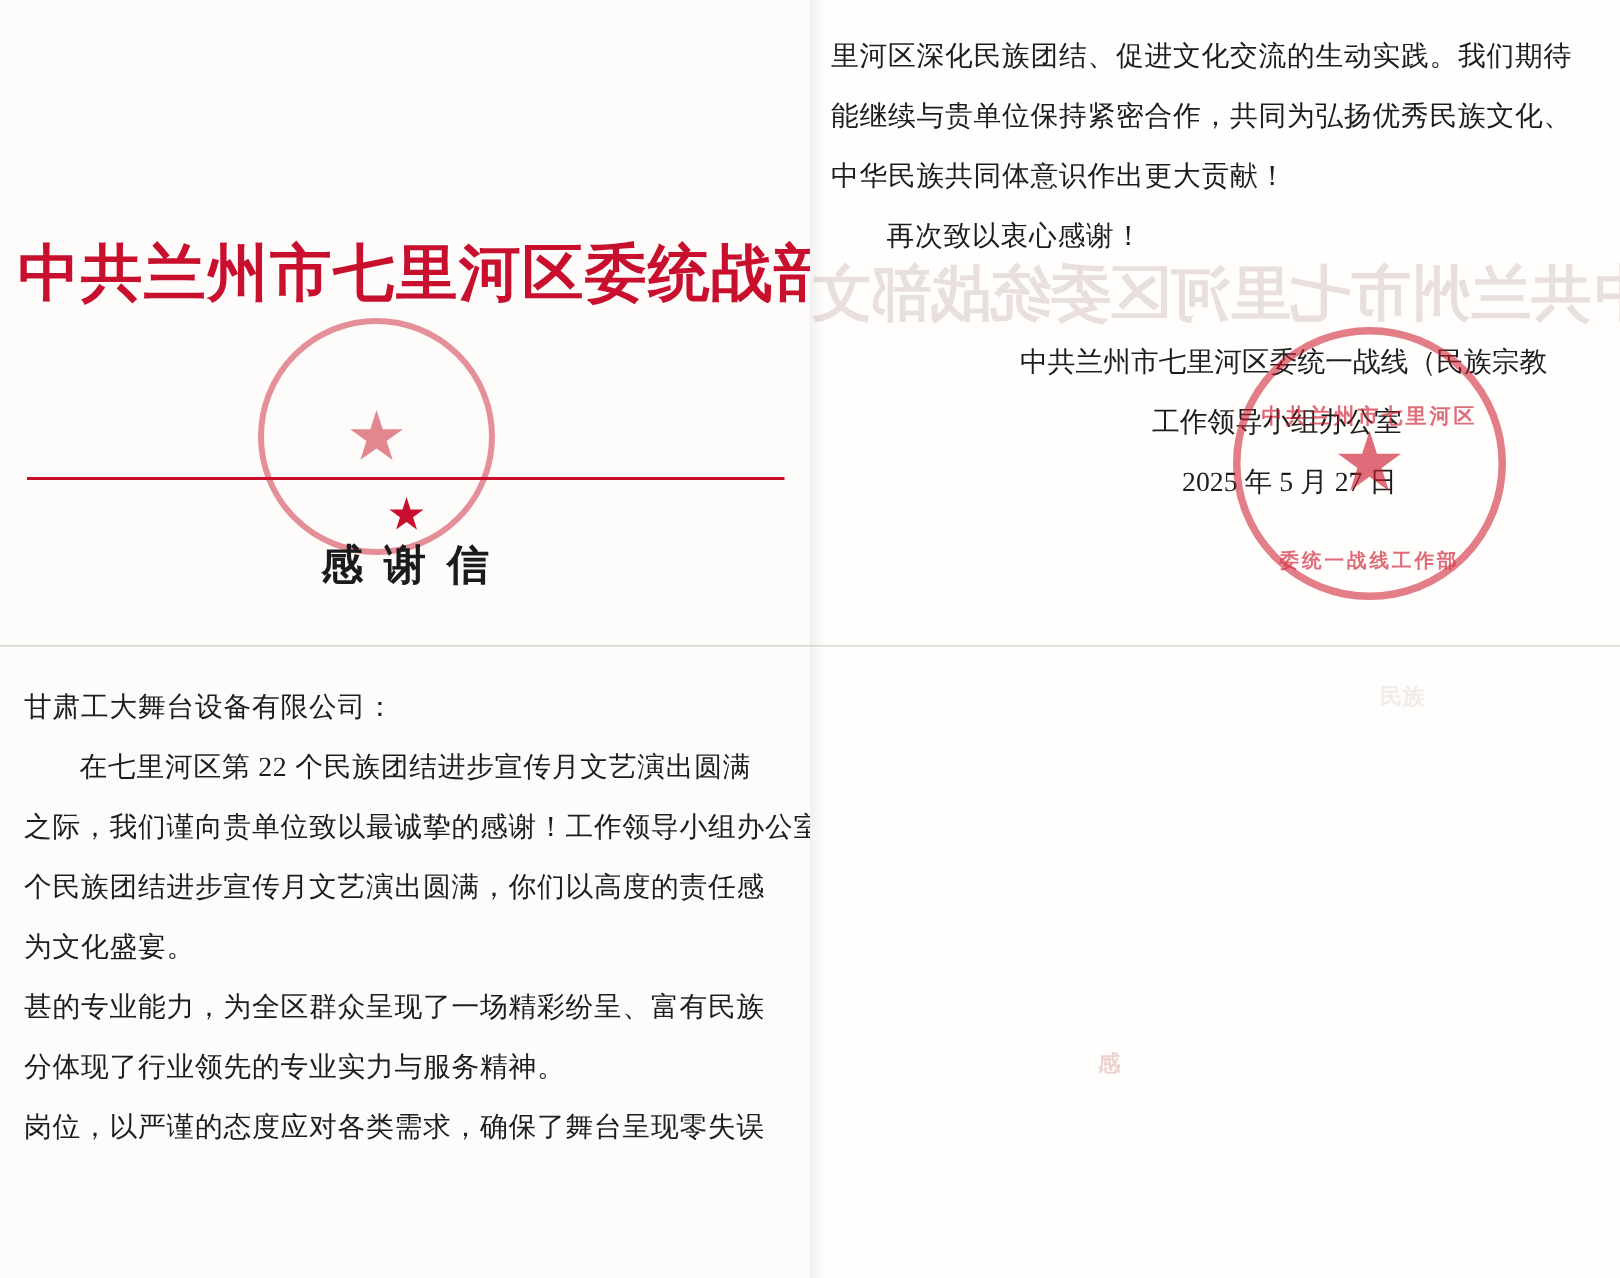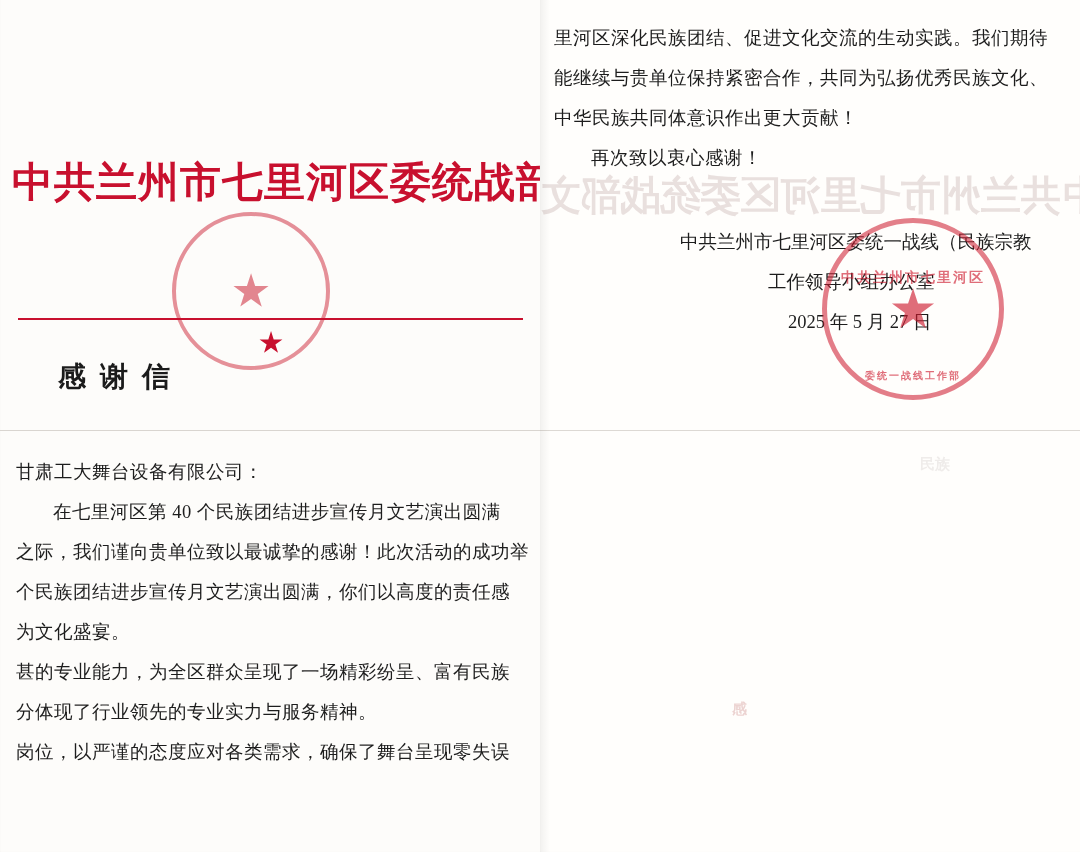--- a/index.html
+++ b/index.html
@@ -76,27 +76,27 @@
     color: #c8102e;
     font-size: 26px;
     line-height: 1;
   }
 
   .doc-title {
     position: absolute;
     top: 358px;
     left: 0;
     width: 540px;
+    text-align: center;
     font-size: 28px;
     font-weight: bold;
     letter-spacing: 14px;
     color: #1b1b1b;
     text-indent: 14px;
     font-family: "DejaVu Serif", "Liberation Serif", serif;
-    padding-left: 44px;
   }
 
   .rule-grey {
     position: absolute;
     left: 0;
     top: 430px;
     width: 540px;
     height: 1px;
     background: #d9d5d0;
   }
@@ -201,21 +201,21 @@
     font-weight: bold;
     letter-spacing: 2px;
     white-space: nowrap;
     margin-top: 30px;
   }
   .seal-bottom-text {
     position: absolute;
     left: 50%;
     bottom: 12px;
     transform: translateX(-50%);
-    font-size: 10px;
+    font-size: 13px;
     font-weight: bold;
     letter-spacing: 2px;
     white-space: nowrap;
   }
 
   .rule-grey-right {
     position: absolute;
     left: 0;
     top: 430px;
     width: 540px;
@@ -278,22 +278,22 @@
       <div class="rule-red"></div>
 
       <div class="star">★</div>
 
       <div class="doc-title">感谢信</div>
 
       <div class="rule-grey"></div>
 
       <div class="body-text">
         <p>甘肃工大舞台设备有限公司：</p>
-        <p class="indent">在七里河区第 40 个民族团结进步宣传月文艺演出圆满</p>
-        <p>之际，我们谨向贵单位致以最诚挚的感谢！此次活动的成功举</p>
+        <p class="indent">在七里河区第 22 个民族团结进步宣传月文艺演出圆满</p>
+        <p>之际，我们谨向贵单位致以最诚挚的感谢！工作领导小组办公室</p>
         <p>个民族团结进步宣传月文艺演出圆满，你们以高度的责任感</p>
         <p>为文化盛宴。</p>
         <p>甚的专业能力，为全区群众呈现了一场精彩纷呈、富有民族</p>
         <p>分体现了行业领先的专业实力与服务精神。</p>
         <p>岗位，以严谨的态度应对各类需求，确保了舞台呈现零失误</p>
 
       </div>
     </div>
   </div>
 

